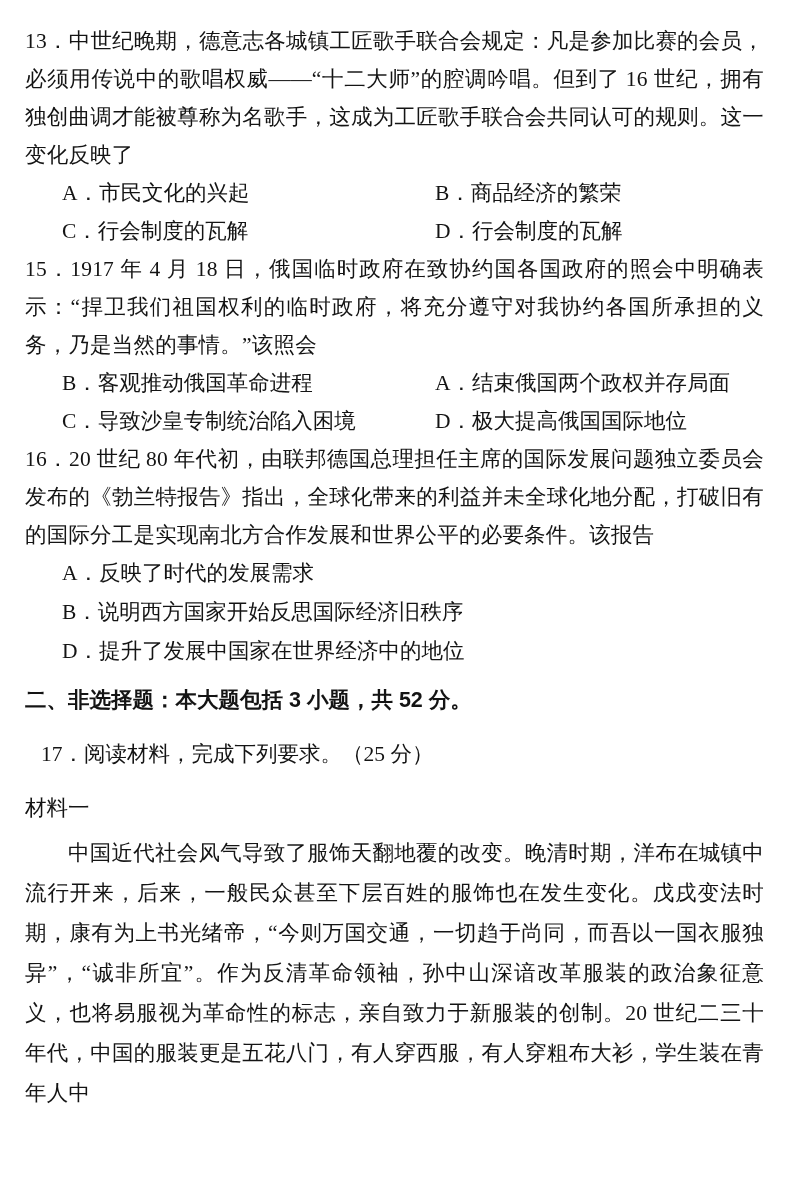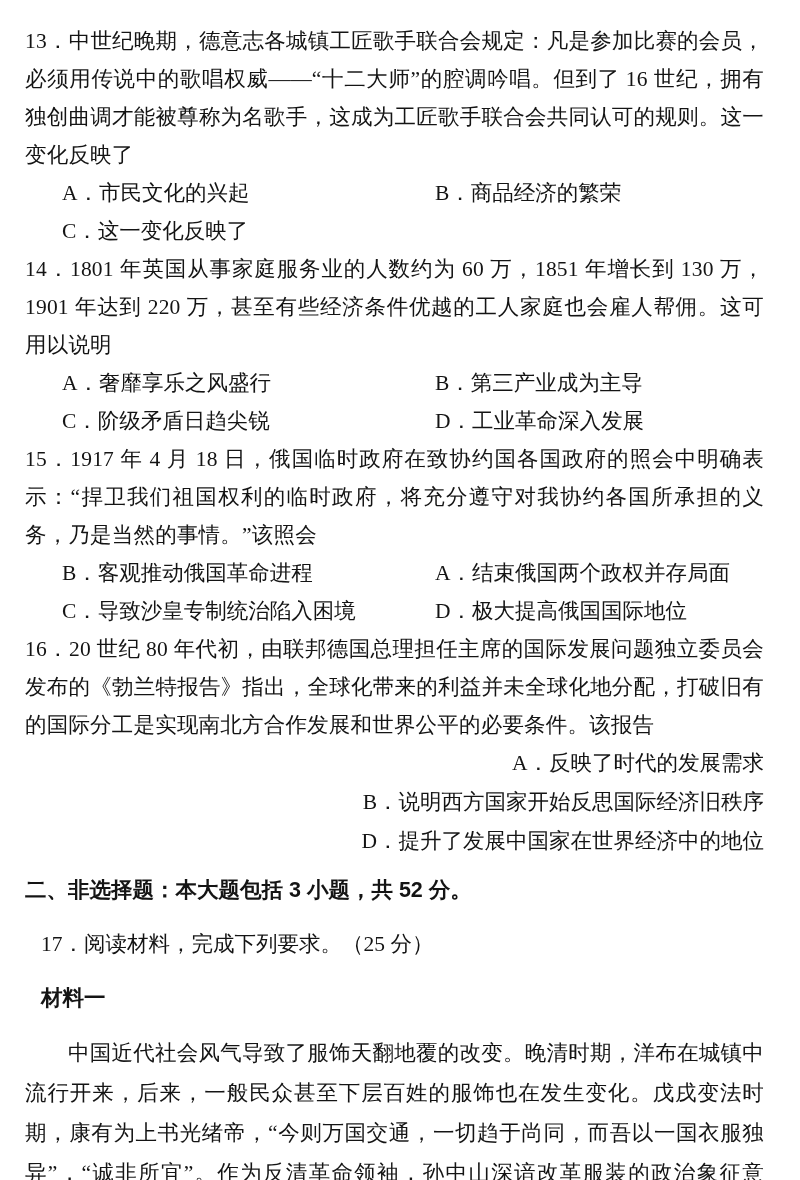--- a/index.html
+++ b/index.html
@@ -32,42 +32,41 @@
     grid-template-columns: 373px auto;
     padding-left: 37px;
     font-size: 21.5px;
     line-height: 38px;
   }
   .options-1col {
     display: block;
     padding-left: 37px;
     font-size: 21.5px;
     line-height: 39px;
-    text-align: right;
   }
   .options-1col .opt {
     display: block;
   }
   .section-header {
     margin: 10px 0 0 0;
     font-size: 21.5px;
     line-height: 38px;
     font-weight: bold;
     font-family: "Liberation Sans", "DejaVu Sans", sans-serif;
   }
   .q17-intro {
     margin: 16px;
     font-size: 21.5px;
     line-height: 38px;
   }
   .material-label {
-    margin: 16px;
+    margin: 0;
     font-size: 21.5px;
     line-height: 38px;
-    font-weight: bold;
+    font-weight: normal;
     font-family: "Liberation Sans", "DejaVu Sans", sans-serif;
   }
   .material-text {
     margin: 6px 0 0 0;
     font-size: 21.5px;
     line-height: 40px;
     text-align: justify;
     text-indent: 2em;
     letter-spacing: 0.2px;
   }
@@ -75,33 +74,25 @@
 </head>
 <body>
 
 <div class="page">
 
   <section>
     <p class="stem">13．中世纪晚期，德意志各城镇工匠歌手联合会规定：凡是参加比赛的会员，必须用传说中的歌唱权威——“十二大师”的腔调吟唱。但到了 16 世纪，拥有独创曲调才能被尊称为名歌手，这成为工匠歌手联合会共同认可的规则。这一变化反映了</p>
     <div class="options-2col">
       <span class="opt">A．市民文化的兴起</span>
       <span class="opt">B．商品经济的繁荣</span>
-      <span class="opt">C．这一变化反映了</span>
+      <span class="opt">C．行会制度的瓦解</span>
+      <span class="opt">D．行会制度的瓦解</span>
     </div>
   </section>
 
-  <section>
-    <p class="stem">14．1801 年英国从事家庭服务业的人数约为 60 万，1851 年增长到 130 万，1901 年达到 220 万，甚至有些经济条件优越的工人家庭也会雇人帮佣。这可用以说明</p>
-    <div class="options-2col">
-      <span class="opt">A．奢靡享乐之风盛行</span>
-      <span class="opt">B．第三产业成为主导</span>
-      <span class="opt">C．阶级矛盾日趋尖锐</span>
-      <span class="opt">D．工业革命深入发展</span>
-    </div>
-  </section>
 
   <section>
     <p class="stem">15．1917 年 4 月 18 日，俄国临时政府在致协约国各国政府的照会中明确表示：“捍卫我们祖国权利的临时政府，将充分遵守对我协约各国所承担的义务，乃是当然的事情。”该照会</p>
     <div class="options-2col">
       <span class="opt">B．客观推动俄国革命进程</span>
       <span class="opt">A．结束俄国两个政权并存局面</span>
       <span class="opt">C．导致沙皇专制统治陷入困境</span>
       <span class="opt">D．极大提高俄国国际地位</span>
     </div>
   </section>

